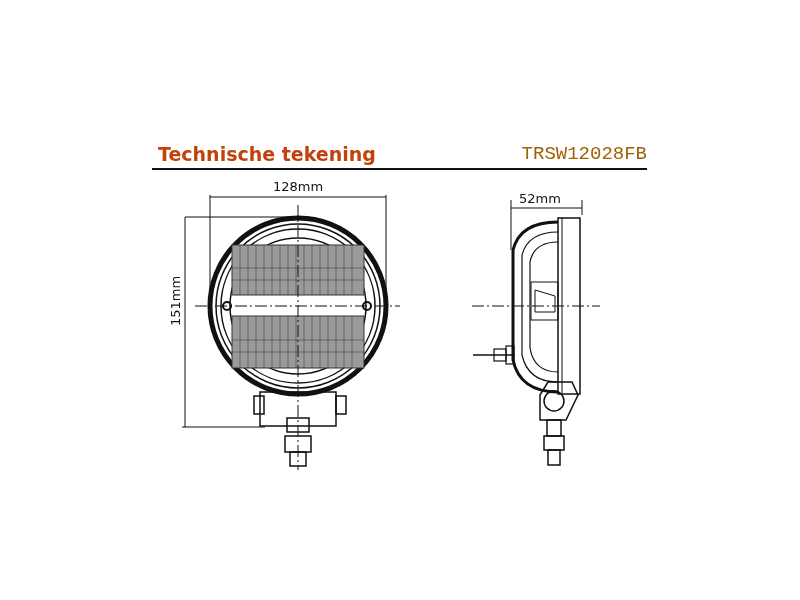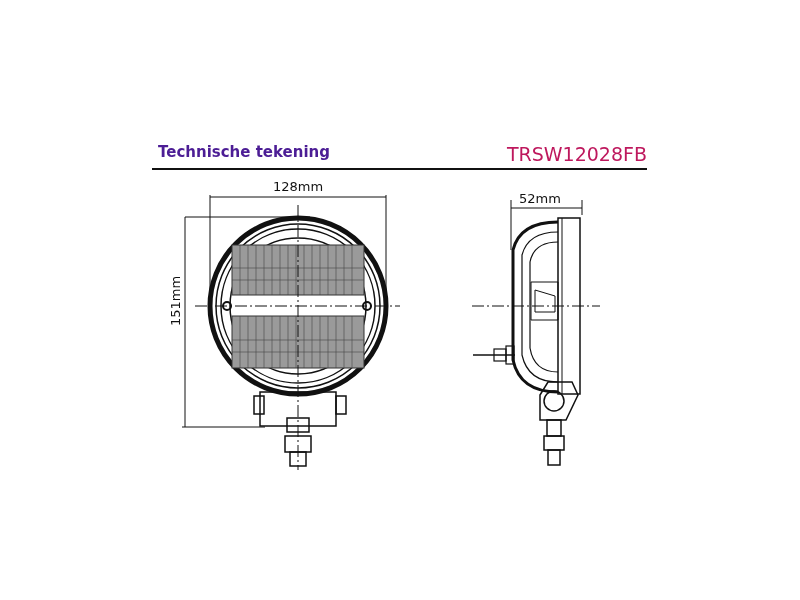--- a/index.html
+++ b/index.html
@@ -1,18 +1,18 @@
 <!DOCTYPE html>
 <html><head>
 <meta charset="utf-8">
 <style>
   html,body{margin:0;padding:0;background:#ffffff;}
   body{width:800px;height:600px;position:relative;overflow:hidden;font-family:"DejaVu Sans","Liberation Sans",sans-serif;}
-  .title{position:absolute;left:158px;top:143px;font-size:15px;font-weight:bold;color:#4c1d95;letter-spacing:0px;}
-  .code{position:absolute;right:153px;top:143px;font-size:19px;color:#be185d;}
+  .title{position:absolute;left:158px;top:143px;font-size:19px;font-weight:bold;color:#c2410c;letter-spacing:0px;}
+  .code{position:absolute;right:153px;top:143px;font-size:19px;color:#a16207;font-family:Liberation Mono, monospace;}
   .rule{position:absolute;left:152px;top:168px;width:495px;height:2px;background:#111;}
   svg{position:absolute;left:0;top:0;}
   .dim{font-size:13px;fill:#111;font-family:"DejaVu Sans","Liberation Sans",sans-serif;}
 </style>
 </head>
 <body>
 
 <div class="title">Technische tekening</div>
 <div class="code">TRSW12028FB</div>
 <div class="rule"></div>

